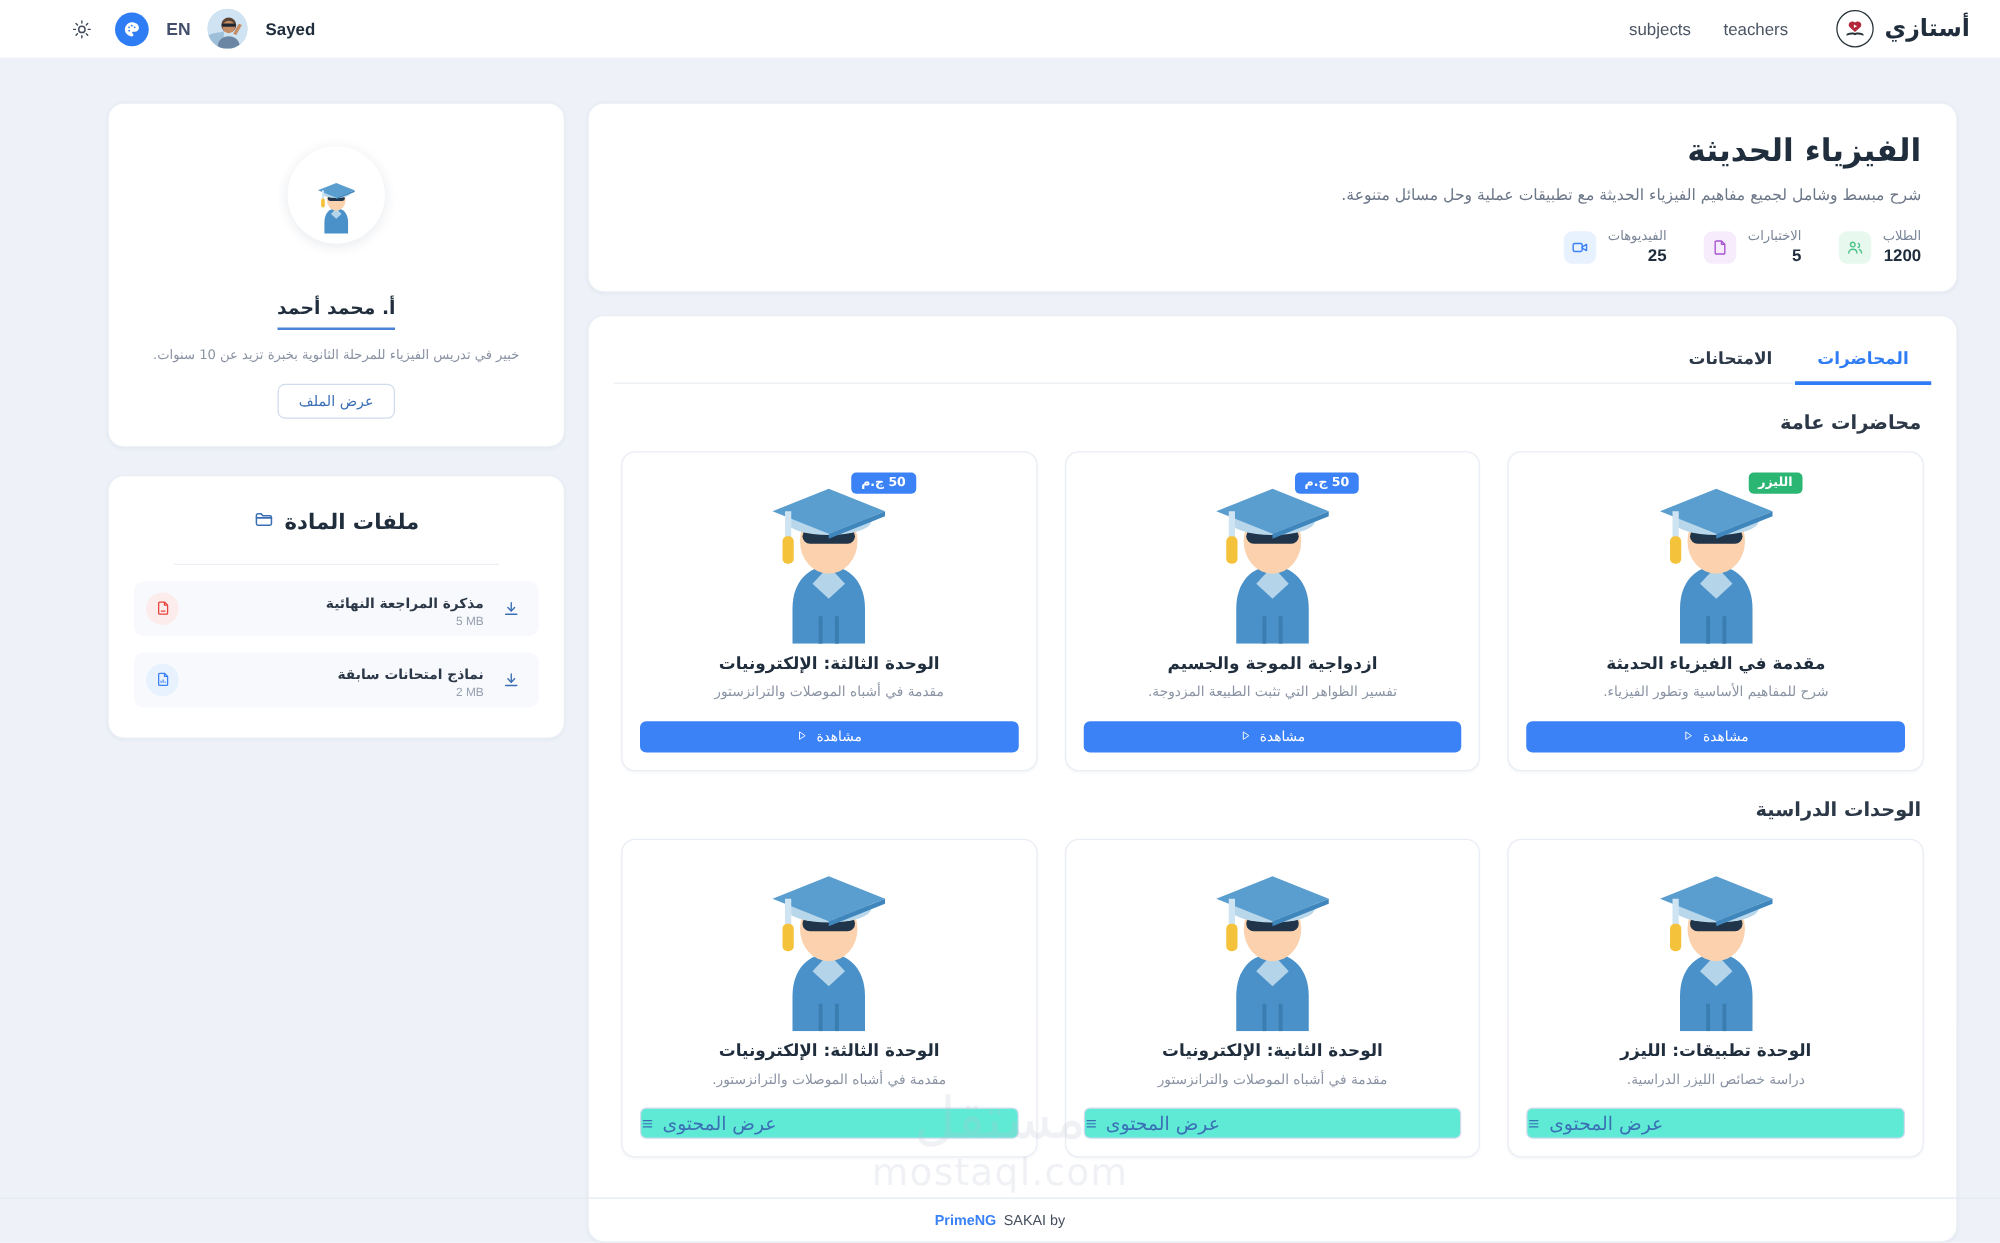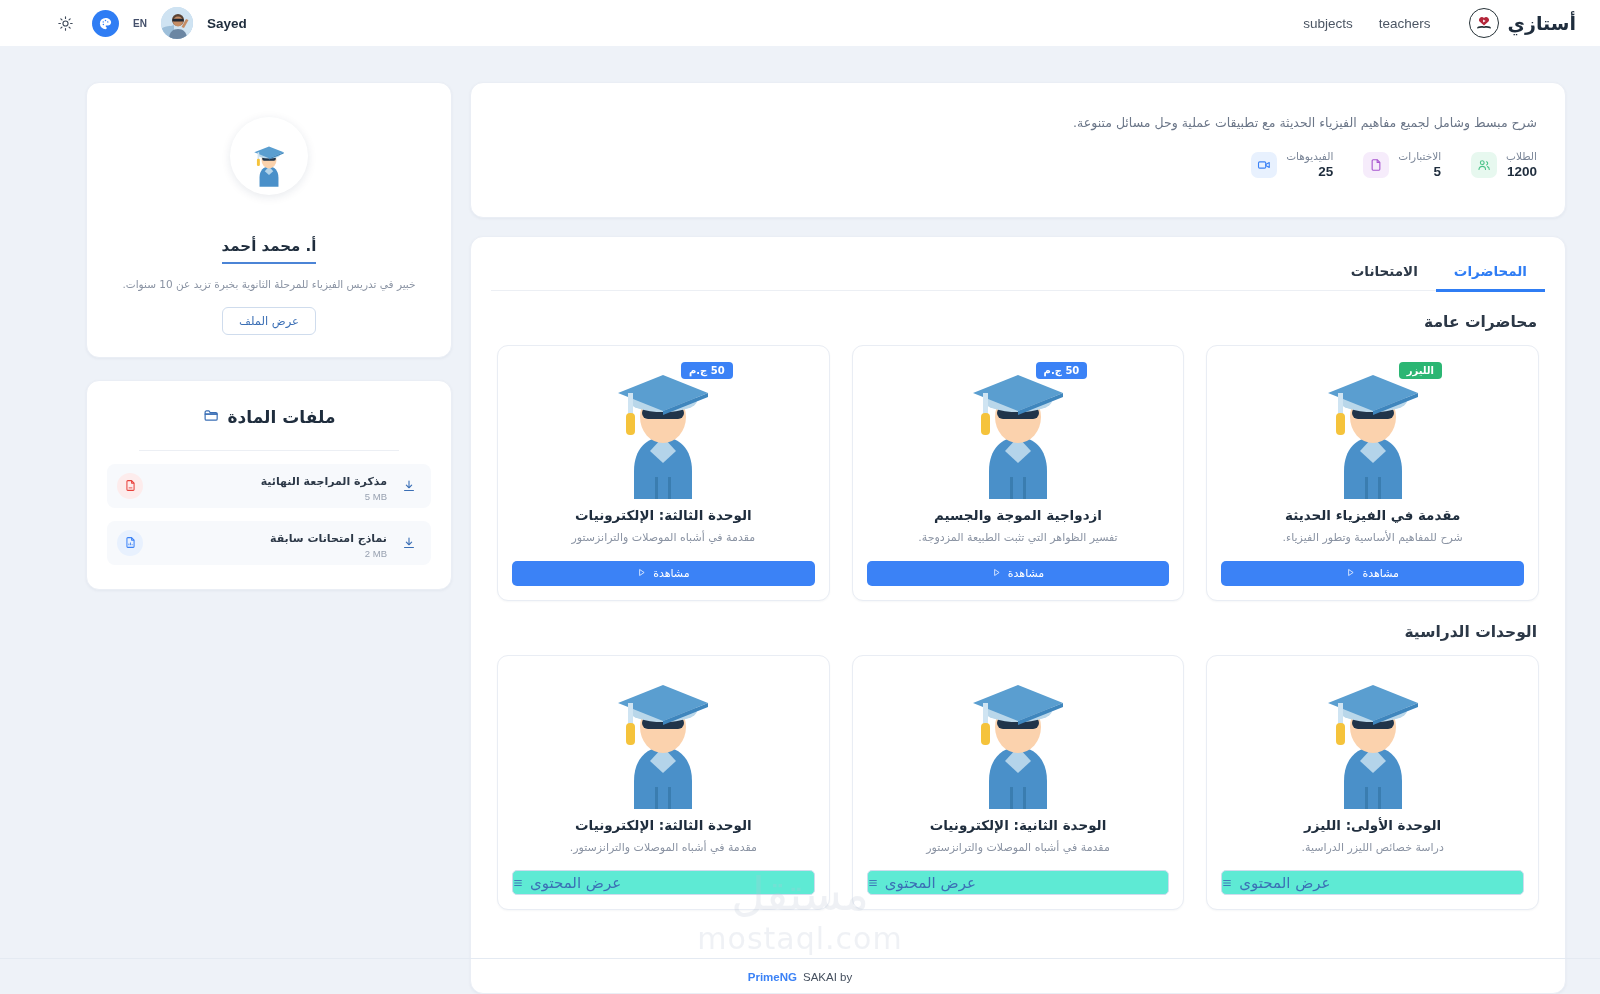--- a/index.html
+++ b/index.html
@@ -49,21 +49,21 @@
     direction: ltr;
     padding-left: 28px;
   }
   .user-name { font-size: 13.5px; font-weight: 700; color: #1f2d3d;
     font-family: "Liberation Sans", sans-serif; }
   .avatar {
     width: 32px; height: 32px; border-radius: 50%;
     background: linear-gradient(160deg,#cfe2f3 0%, #9fc2de 100%);
     overflow: hidden; position: relative; flex: 0 0 auto;
   }
-  .lang-btn { font-size: 10px; color: #44506b; font-weight: 600;
+  .lang-btn { font-size: 14px; color: #44506b; font-weight: 600;
     font-family: "Liberation Sans", sans-serif; cursor: pointer; }
   .circle-btn {
     width: 27px; height: 27px; border-radius: 50%;
     background: #2f7df4; display: flex; align-items: center; justify-content: center;
     cursor: pointer;
   }
   .plain-btn {
     width: 26px; height: 26px; display: flex; align-items: center; justify-content: center;
     cursor: pointer; color: #3f4a5a;
   }
@@ -288,20 +288,21 @@
       </span>
       <span class="user-name">Sayed</span>
     </div>
   </div>
 
   <div class="page-body">
 
     <div class="col-main">
 
       <div class="card course-head">
+        <div class="course-title">الفيزياء الحديثة</div>
         <div class="course-desc">شرح مبسط وشامل لجميع مفاهيم الفيزياء الحديثة مع تطبيقات عملية وحل مسائل متنوعة.</div>
         <div class="stats-row">
 
           <div class="stat">
             <div class="stat-text">
               <div class="stat-label">الطلاب</div>
               <div class="stat-value">1200</div>
             </div>
             <div class="stat-icon" style="background:#e7f8ef">
               <svg width="14" height="14" viewBox="0 0 24 24" fill="none" stroke="#4cc38a" stroke-width="1.9" stroke-linecap="round">
@@ -464,21 +465,21 @@
                 <ellipse cx="95" cy="58" rx="23" ry="26" fill="#fbd2ad"></ellipse>
                 <rect x="74" y="48" width="42" height="12" rx="6" fill="#20344a"></rect>
                 <ellipse cx="95" cy="42" rx="34" ry="11" fill="#b9d7ea"></ellipse>
                 <path d="M95 16 L140 34 L95 52 L50 34 Z" fill="#5a9ed0"></path>
                 <path d="M95 52 L140 34 L140 38 L95 56 Z" fill="#3f86bd"></path>
                 <rect x="60" y="34" width="5" height="22" fill="#cfe4f2"></rect>
                 <rect x="58" y="54" width="9" height="22" rx="4" fill="#f5c33b"></rect>
               </svg>
             </div>
             <div class="lec-body">
-              <div class="lec-title">الوحدة الأولى: الليزر</div>
+              <div class="lec-title">الوحدة تطبيقات: الليزر</div>
               <div class="lec-desc">دراسة خصائص الليزر الدراسية.</div>
             </div>
             <div class="lec-foot">
               <button class="btn-outline">
                 <span>عرض المحتوى</span>
                 <span>
                   <svg width="10" height="10" viewBox="0 0 24 24" fill="none" stroke="#3b6fb5" stroke-width="2.2" stroke-linecap="round">
                     <path d="M4 6h16M4 12h16M4 18h16"></path>
                   </svg>
                 </span>

